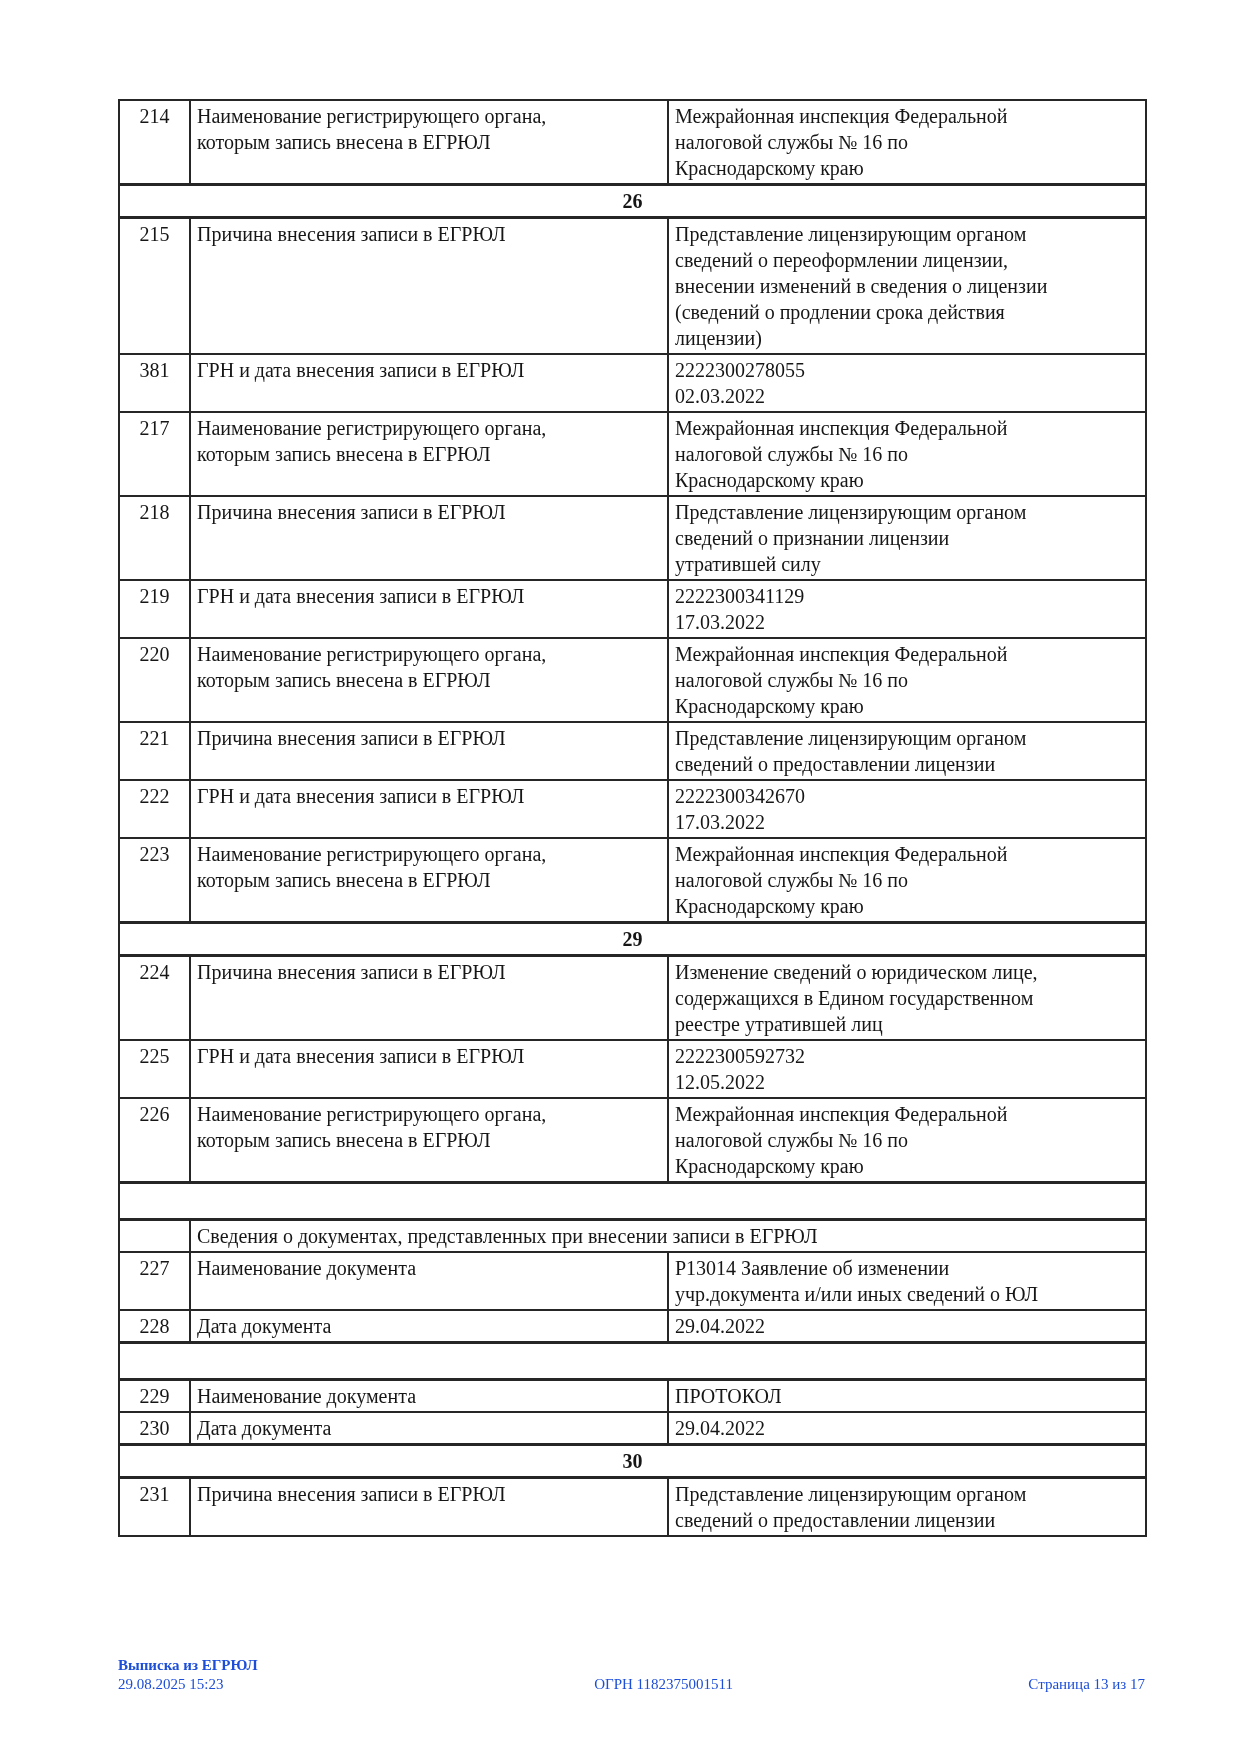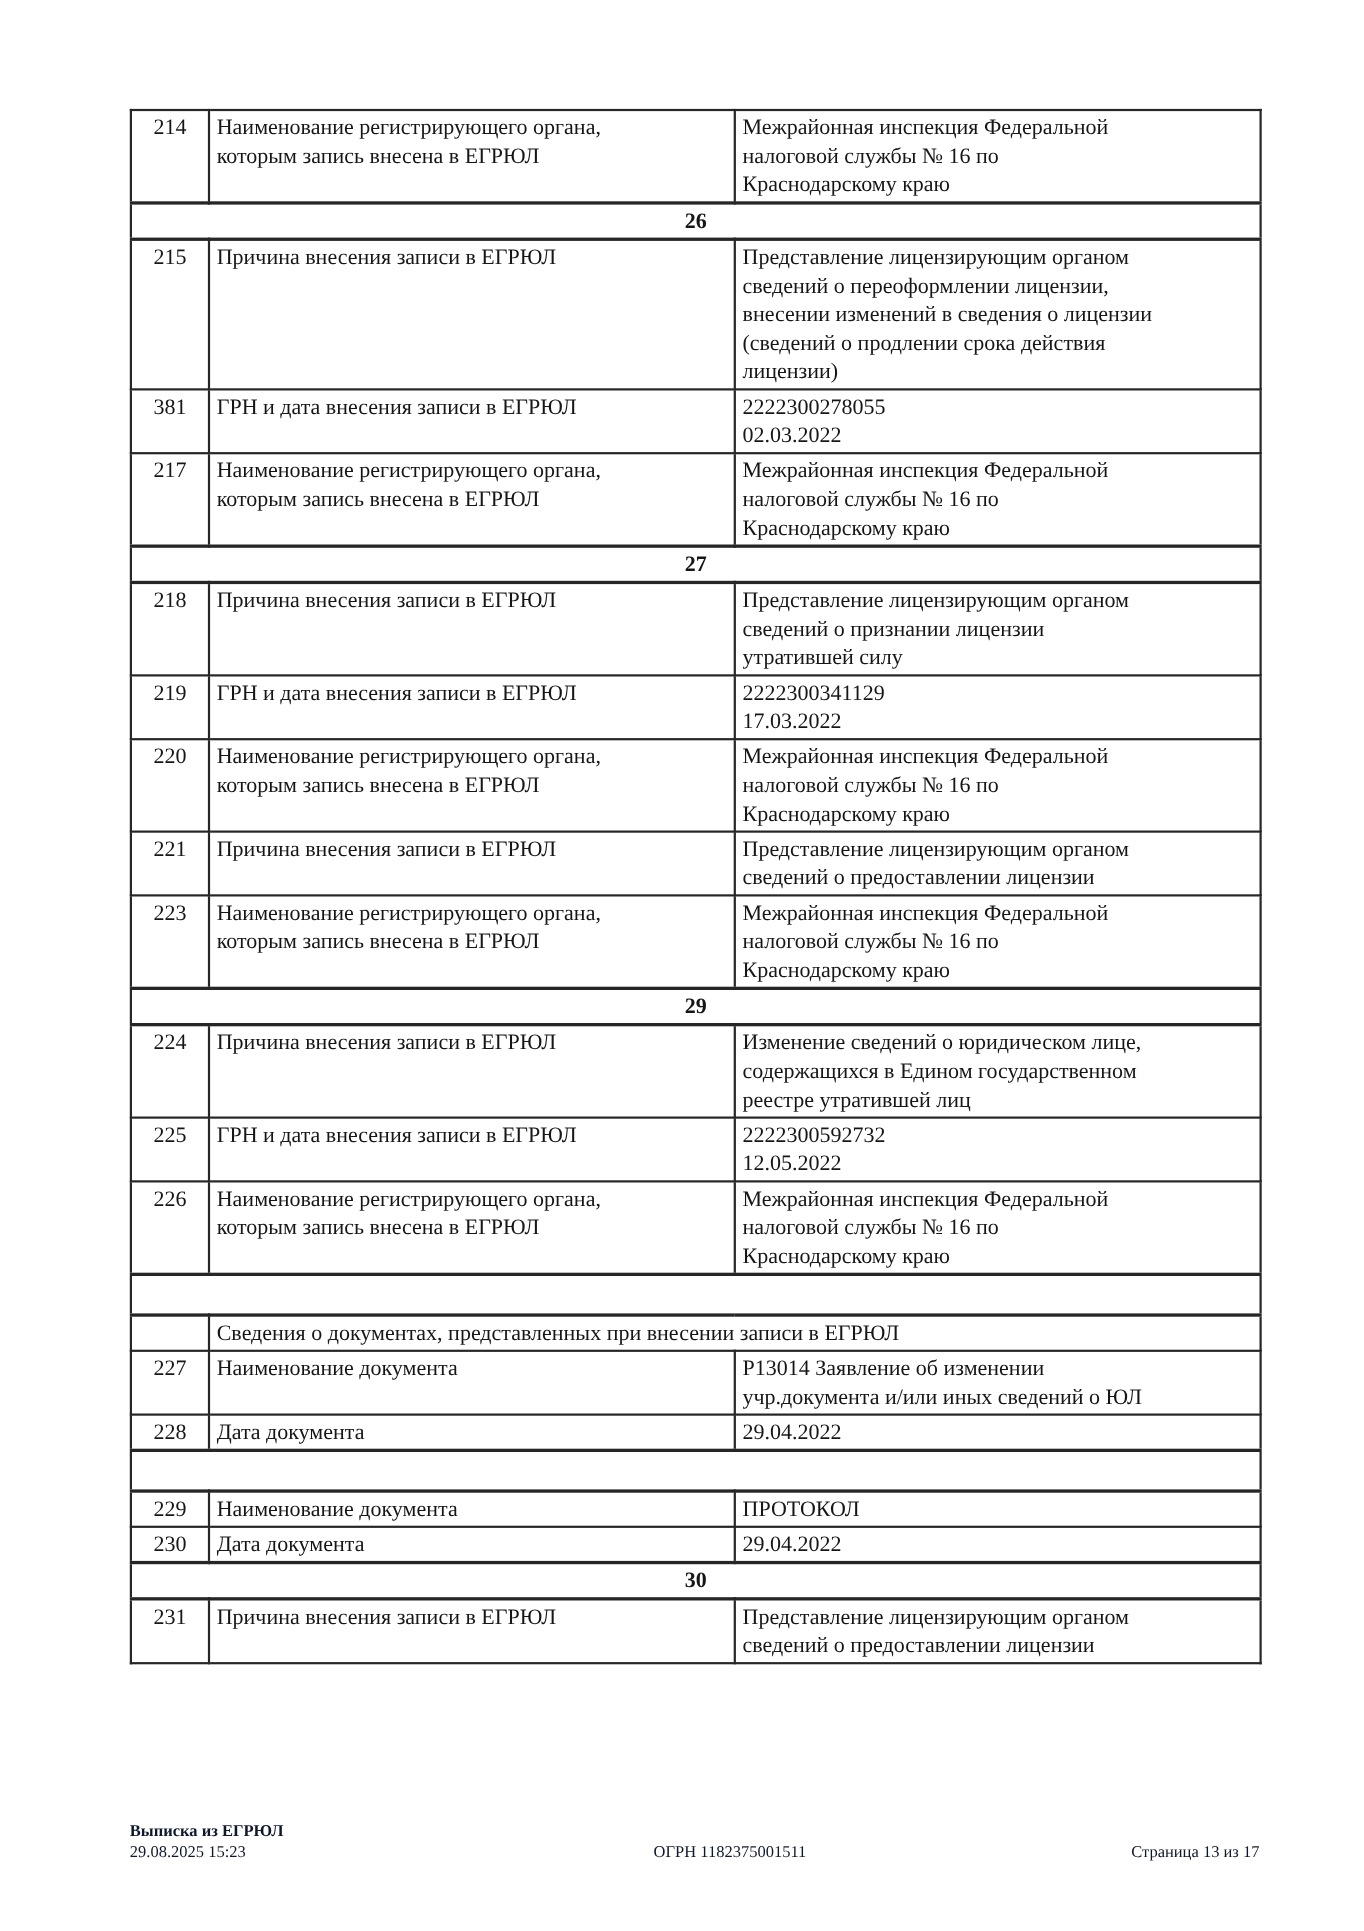--- a/index.html
+++ b/index.html
@@ -52,21 +52,21 @@
   }
   .footer{
     position:absolute;
     left:118px;
     top:1656px;
     width:1027px;
     display:flex;
     align-items:flex-end;
     font-size:15px;
     line-height:19px;
-    color:#0f172a;
+    color:#1d4ed8;
   }
   .footer-left{flex:1.2;text-align:left;}
   .footer-center{flex:1;text-align:center;}
   .footer-right{flex:1;text-align:right;}
   .footer-title{font-weight:bold;}
 </style>
 </head>
 <body>
 
 <div class="page">
@@ -105,23 +105,20 @@
 02.03.2022</td>
       </tr>
       <tr>
         <td class="c-num">217</td>
         <td class="c-label">Наименование регистрирующего органа,
 которым запись внесена в ЕГРЮЛ</td>
         <td class="c-value">Межрайонная инспекция Федеральной
 налоговой службы № 16 по
 Краснодарскому краю</td>
       </tr>
-      <tr class="section-row">
-        <td colspan="3">27</td>
-      </tr>
       <tr>
         <td class="c-num">218</td>
         <td class="c-label">Причина внесения записи в ЕГРЮЛ</td>
         <td class="c-value">Представление лицензирующим органом
 сведений о признании лицензии
 утратившей силу</td>
       </tr>
       <tr>
         <td class="c-num">219</td>
         <td class="c-label">ГРН и дата внесения записи в ЕГРЮЛ</td>
@@ -134,20 +131,26 @@
 которым запись внесена в ЕГРЮЛ</td>
         <td class="c-value">Межрайонная инспекция Федеральной
 налоговой службы № 16 по
 Краснодарскому краю</td>
       </tr>
       <tr>
         <td class="c-num">221</td>
         <td class="c-label">Причина внесения записи в ЕГРЮЛ</td>
         <td class="c-value">Представление лицензирующим органом
 сведений о предоставлении лицензии</td>
+      </tr>
+      <tr>
+        <td class="c-num">222</td>
+        <td class="c-label">ГРН и дата внесения записи в ЕГРЮЛ</td>
+        <td class="c-value">2222300342670
+17.03.2022</td>
       </tr>
       <tr>
         <td class="c-num">223</td>
         <td class="c-label">Наименование регистрирующего органа,
 которым запись внесена в ЕГРЮЛ</td>
         <td class="c-value">Межрайонная инспекция Федеральной
 налоговой службы № 16 по
 Краснодарскому краю</td>
       </tr>
       <tr class="section-row">

